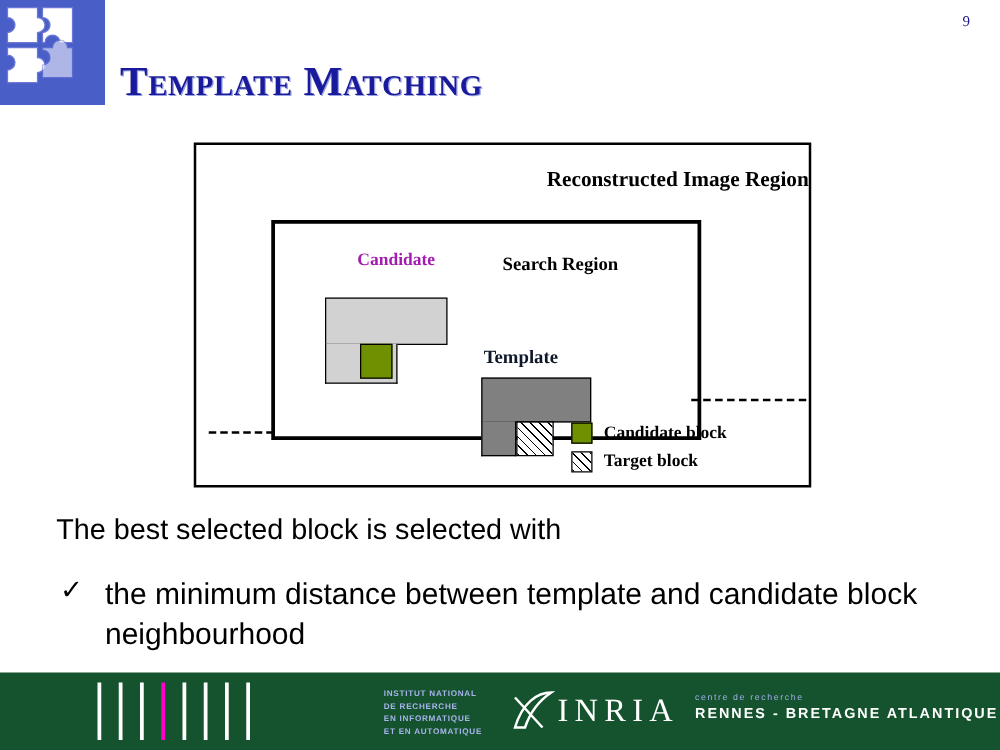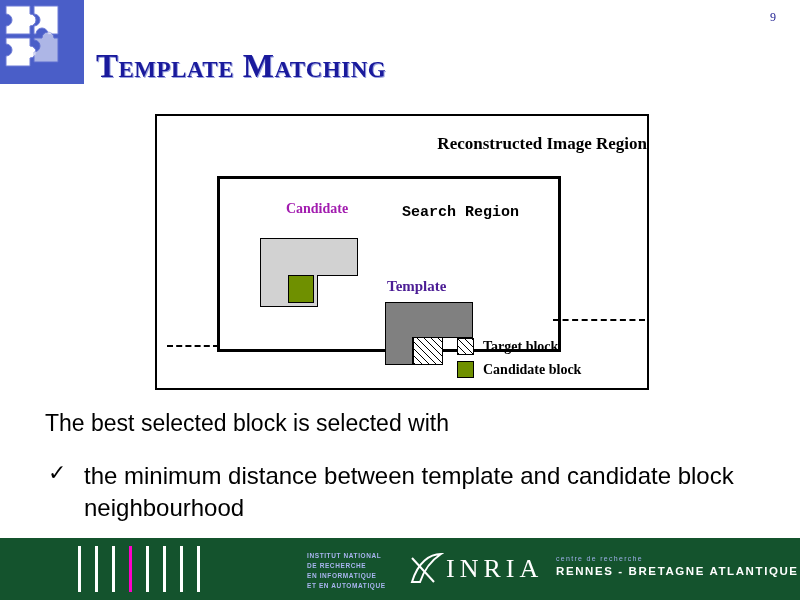--- a/index.html
+++ b/index.html
@@ -79,21 +79,21 @@
     top: 60px;
     width: 338px;
     height: 170px;
     border: 3px solid #000;
     background: #ffffff;
   }
   .search-label {
     position: absolute;
     left: 245px;
     top: 88px;
-    font-family: Liberation Mono, monospace;
+    font-family: Liberation Serif, serif;
     font-weight: bold;
     font-size: 15px;
     color: #000;
   }
   .cand-label {
     position: absolute;
     left: 95px;
     top: 84px;
     width: 130px;
     text-align: center;
@@ -135,21 +135,21 @@
     border: 1px solid #000;
     box-sizing: border-box;
   }
   .templ-label {
     position: absolute;
     left: 230px;
     top: 162px;
     font-family: "Liberation Serif", serif;
     font-weight: bold;
     font-size: 15px;
-    color: #4c1d95;
+    color: #0f172a;
   }
   .template-a {
     position: absolute;
     left: 228px;
     top: 186px;
     width: 88px;
     height: 36px;
     background: #808080;
     border: 1px solid #000;
     box-sizing: border-box;
@@ -351,26 +351,26 @@
   <div class="templ-label">Template</div>
   <div class="template-a"></div>
   <div class="template-b"></div>
   <div class="target-block"></div>
 
   <div class="dash-left"></div>
   <div class="dash-right"></div>
 
   <div class="legend">
     <div class="legend-row">
+      <span class="legend-swatch sw-candidate"></span>
+      <span>Candidate block</span>
+    </div>
+    <div class="legend-row">
       <span class="legend-swatch sw-target"></span>
       <span>Target block</span>
-    </div>
-    <div class="legend-row">
-      <span class="legend-swatch sw-candidate"></span>
-      <span>Candidate block</span>
     </div>
   </div>
 </div>
 
 <div class="body-line">The best selected block is selected with</div>
 
 <div class="bullet">
   <span class="bullet-mark">✓</span>
   <span class="bullet-text">the minimum distance between template and candidate block neighbourhood</span>
 </div>

